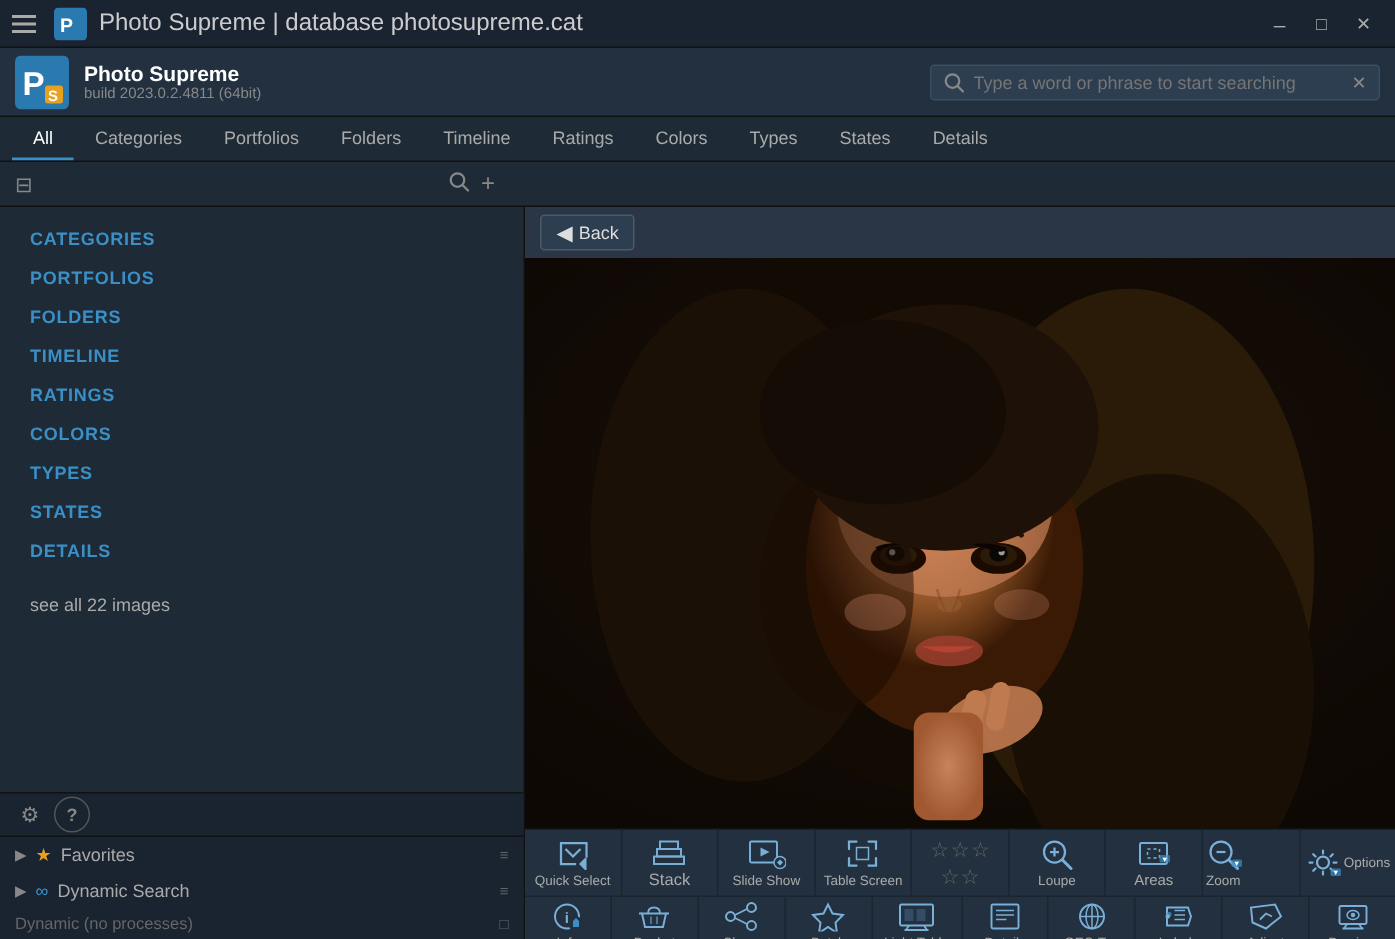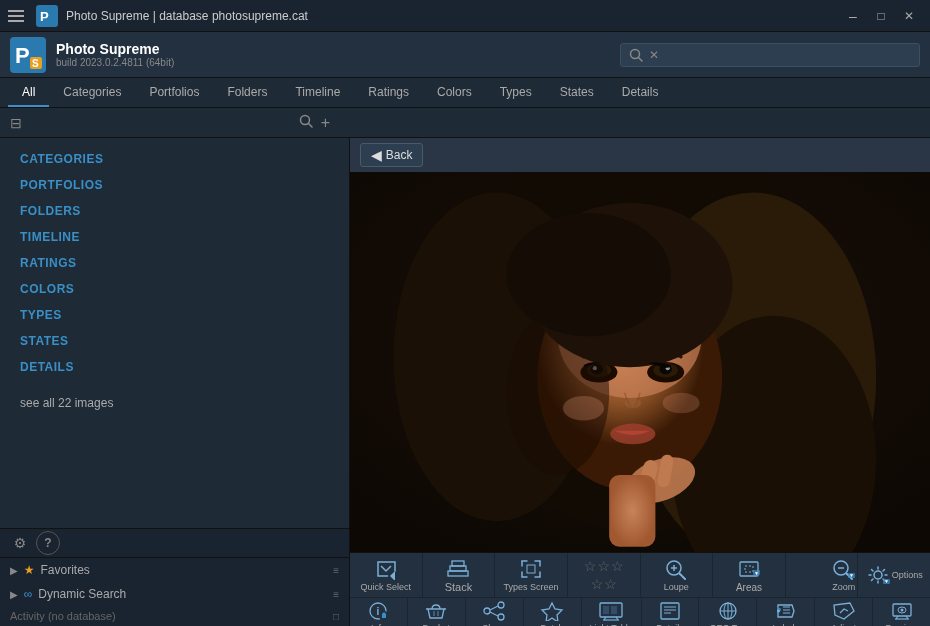--- a/index.html
+++ b/index.html
@@ -46,21 +46,21 @@
       <span style="display:block;width:16px;height:2px;background:#aaa;"></span>
       <span style="display:block;width:16px;height:2px;background:#aaa;"></span>
       <span style="display:block;width:16px;height:2px;background:#aaa;"></span>
     </div>
     <div style="width:22px;height:22px;flex-shrink:0;">
       <svg viewBox="0 0 22 22" width="22" height="22">
         <rect width="22" height="22" rx="3" fill="#2a7ab0"></rect>
         <text x="4" y="16" fill="white" font-size="13" font-weight="bold">P</text>
       </svg>
     </div>
-    <span style="font-size:12px;color:#ccc;flex:1;">Photo Supreme | database photosupreme.cat</span>
+    <span style="font-size:16px;color:#ccc;flex:1;">Photo Supreme | database photosupreme.cat</span>
     <div style="display:flex;gap:2px;">
       <div style="width:26px;height:20px;display:flex;align-items:center;justify-content:center;color:#aaa;cursor:pointer;font-size:14px;">–</div>
       <div style="width:26px;height:20px;display:flex;align-items:center;justify-content:center;color:#aaa;cursor:pointer;font-size:12px;">□</div>
       <div style="width:26px;height:20px;display:flex;align-items:center;justify-content:center;color:#aaa;cursor:pointer;font-size:12px;">✕</div>
     </div>
   </div>
 
   <div id="header" style="height:46px;background:#22303f;display:flex;align-items:center;padding:0 10px;gap:10px;border-bottom:1px solid #111;">
     <div style="width:36px;height:36px;flex-shrink:0;">
       <svg viewBox="0 0 36 36" width="36" height="36">
@@ -73,20 +73,21 @@
     <div>
       <div style="font-size:14px;color:#fff;font-weight:600;">Photo Supreme</div>
       <div style="font-size:10px;color:#888;">build 2023.0.2.4811 (64bit)</div>
     </div>
     <div style="flex:1;"></div>
     <div style="display:flex;align-items:center;background:#2d3e50;border:1px solid #3a4f62;border-radius:3px;padding:4px 8px;gap:6px;width:300px;">
       <svg width="14" height="14" viewBox="0 0 14 14" fill="none">
         <circle cx="6" cy="6" r="4.5" stroke="#888" stroke-width="1.5"></circle>
         <line x1="9.5" y1="9.5" x2="13" y2="13" stroke="#888" stroke-width="1.5" stroke-linecap="round"></line>
       </svg>
+      <input type="text" style="background: transparent; border: none; outline: none; color: rgb(170, 170, 170); font-size: 12px; flex: 1 1 0%; width: 200px;" placeholder="Type a word or phrase to start searching">
       <div style="color:#888;cursor:pointer;font-size:12px;">✕</div>
     </div>
   </div>
 
   <div id="tabbar" style="height:30px;background:#1e2a35;display:flex;align-items:stretch;padding:0 8px;border-bottom:1px solid #111;overflow:hidden;">
     <div style="padding:0 14px;display:flex;align-items:center;font-size:12px;color:#fff;cursor:pointer;border-bottom:2px solid #3a8fc7;">All</div>
     <div style="padding:0 14px;display:flex;align-items:center;font-size:12px;color:#aaa;cursor:pointer;border-bottom:2px solid transparent;">Categories</div>
     <div style="padding:0 14px;display:flex;align-items:center;font-size:12px;color:#aaa;cursor:pointer;border-bottom:2px solid transparent;">Portfolios</div>
     <div style="padding:0 14px;display:flex;align-items:center;font-size:12px;color:#aaa;cursor:pointer;border-bottom:2px solid transparent;">Folders</div>
     <div style="padding:0 14px;display:flex;align-items:center;font-size:12px;color:#aaa;cursor:pointer;border-bottom:2px solid transparent;">Timeline</div>
@@ -144,21 +145,21 @@
 
         <div style="display:flex;align-items:center;gap:6px;font-size:12px;color:#aaa;padding:5px 10px;cursor:pointer;">
           <span style="color:#888;font-size:10px;">▶</span>
           <span style="color:#3a8fc7;font-size:12px;">∞</span>
           <span>Dynamic Search</span>
           <span style="flex:1;"></span>
           <span style="color:#666;font-size:10px;">≡</span>
         </div>
 
         <div style="padding:4px 10px;font-size:11px;color:#666;display:flex;align-items:center;justify-content:space-between;">
-          <span>Activity (no database)</span>
+          <span>Dynamic (no processes)</span>
           <span style="font-size:10px;">□</span>
         </div>
       </div>
     </div>
 
     <div id="right-col" style="flex:1;display:flex;flex-direction:column;">
 
       <div id="back-bar" style="height:34px;background:#2a3545;display:flex;align-items:center;padding:0 10px;gap:6px;flex-shrink:0;">
         <div style="display:flex;align-items:center;gap:4px;color:#ddd;cursor:pointer;font-size:12px;padding:3px 10px;border:1px solid #4a5a6a;border-radius:3px;background:#2d3e50;">
           <span style="font-size:14px;">◀</span>
@@ -260,30 +261,39 @@
 
             <div style="flex:1;display:flex;flex-direction:column;align-items:center;justify-content:center;gap:2px;cursor:pointer;color:#aaa;font-size:10px;padding:4px 2px;border-right:1px solid #1a2530;min-width:50px;">
               <svg width="24" height="22" viewBox="0 0 24 22">
                 <rect x="2" y="14" width="20" height="5" fill="none" stroke="#7ab0d8" stroke-width="1.3"></rect>
                 <rect x="4" y="9" width="16" height="5" fill="none" stroke="#7ab0d8" stroke-width="1.3"></rect>
                 <rect x="6" y="4" width="12" height="5" fill="none" stroke="#7ab0d8" stroke-width="1.3"></rect>
               </svg>
               <span style="font-size:11px;">Stack</span>
             </div>
 
+            <div style="flex:1;display:flex;flex-direction:column;align-items:center;justify-content:center;gap:2px;cursor:pointer;color:#aaa;font-size:10px;padding:4px 2px;border-right:1px solid #1a2530;min-width:55px;">
+              <svg width="26" height="22" viewBox="0 0 26 22">
+                <rect x="2" y="3" width="18" height="14" fill="none" stroke="#7ab0d8" stroke-width="1.3" rx="1"></rect>
+                <polygon points="9,7 9,13 15,10" fill="#7ab0d8"></polygon>
+                <circle cx="22" cy="17" r="4" fill="#22303f" stroke="#7ab0d8" stroke-width="1"></circle>
+                <polygon points="20,17 22,15 24,17 22,19" fill="#7ab0d8" transform="rotate(0,22,17)"></polygon>
+              </svg>
+              <span style="font-size:9px;">Slide Show</span>
+            </div>
 
             <div style="flex:1;display:flex;flex-direction:column;align-items:center;justify-content:center;gap:2px;cursor:pointer;color:#aaa;font-size:10px;padding:4px 2px;border-right:1px solid #1a2530;min-width:60px;">
               <svg width="24" height="22" viewBox="0 0 24 22">
                 <path d="M3 8 L3 3 L8 3" stroke="#7ab0d8" stroke-width="1.5" fill="none" stroke-linecap="round"></path>
                 <path d="M16 3 L21 3 L21 8" stroke="#7ab0d8" stroke-width="1.5" fill="none" stroke-linecap="round"></path>
                 <path d="M3 14 L3 19 L8 19" stroke="#7ab0d8" stroke-width="1.5" fill="none" stroke-linecap="round"></path>
                 <path d="M16 19 L21 19 L21 14" stroke="#7ab0d8" stroke-width="1.5" fill="none" stroke-linecap="round"></path>
                 <rect x="8" y="7" width="8" height="8" fill="none" stroke="#7ab0d8" stroke-width="1"></rect>
               </svg>
-              <span style="font-size:9px;">Types Screen</span>
+              <span style="font-size:9px;">Table Screen</span>
             </div>
 
             <div style="flex:1;display:flex;flex-direction:column;align-items:center;justify-content:center;gap:2px;cursor:pointer;color:#aaa;padding:4px 2px;border-right:1px solid #1a2530;min-width:50px;">
               <div style="display:flex;gap:1px;">
                 <span style="color:#666;font-size:14px;">☆</span>
                 <span style="color:#666;font-size:14px;">☆</span>
                 <span style="color:#666;font-size:14px;">☆</span>
               </div>
               <div style="display:flex;gap:1px;">
                 <span style="color:#666;font-size:14px;">☆</span>
@@ -304,21 +314,21 @@
             <div style="flex:1;display:flex;flex-direction:column;align-items:center;justify-content:center;gap:2px;cursor:pointer;color:#aaa;font-size:10px;padding:4px 2px;border-right:1px solid #1a2530;min-width:50px;">
               <svg width="24" height="22" viewBox="0 0 24 22">
                 <rect x="3" y="4" width="18" height="14" fill="none" stroke="#7ab0d8" stroke-width="1.3" rx="1"></rect>
                 <rect x="8" y="8" width="8" height="6" fill="none" stroke="#7ab0d8" stroke-width="1" stroke-dasharray="2,2"></rect>
                 <rect x="16" y="12" width="7" height="5" rx="1" fill="#3a8fc7" opacity="0.7"></rect>
                 <text x="17" y="16.5" fill="white" font-size="5" font-weight="bold">▼</text>
               </svg>
               <span style="font-size:10px;">Areas</span>
             </div>
 
-            <div style="flex:1;display:flex;flex-direction:column;align-items:flex-end;justify-content:center;gap:2px;cursor:pointer;color:#aaa;font-size:10px;padding:4px 2px;border-right:1px solid #1a2530;min-width:50px;">
+            <div style="flex:1;display:flex;flex-direction:column;align-items:flex-start;justify-content:center;gap:2px;cursor:pointer;color:#aaa;font-size:10px;padding:4px 2px;border-right:1px solid #1a2530;min-width:50px;">
               <svg width="24" height="22" viewBox="0 0 24 22">
                 <circle cx="10" cy="10" r="7" fill="none" stroke="#7ab0d8" stroke-width="1.5"></circle>
                 <line x1="15.5" y1="15.5" x2="21" y2="21" stroke="#7ab0d8" stroke-width="2" stroke-linecap="round"></line>
                 <line x1="7" y1="10" x2="13" y2="10" stroke="#7ab0d8" stroke-width="1.5"></line>
                 <rect x="17" y="15" width="7" height="5" rx="1" fill="#3a8fc7" opacity="0.7"></rect>
                 <text x="18" y="19" fill="white" font-size="5" font-weight="bold">▼</text>
               </svg>
               <span style="font-size:9px;">Zoom</span>
             </div>
 

